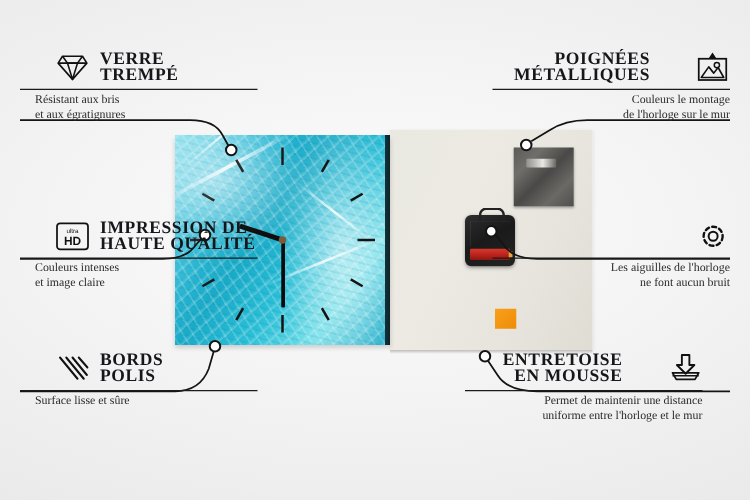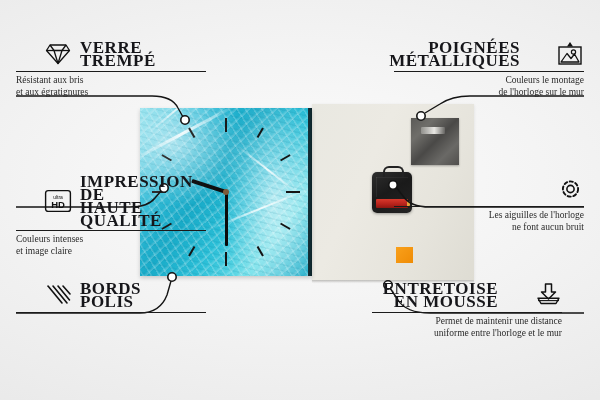--- a/index.html
+++ b/index.html
@@ -257,21 +257,21 @@
     align-items: center;
     justify-content: center;
     color: #111;
     margin-left: 28px;
   }
   .callout-icon svg { display: block; }
 
   .callout-title {
     font-family: "Liberation Serif", serif;
     font-weight: bold;
-    font-size: 17px;
+    font-size: 14px;
     line-height: 13px;
     letter-spacing: 0.5px;
     color: #16161a;
     text-transform: uppercase;
     white-space: pre-line;
   }
 
   .callout-rule {
     height: 1px;
     background: #1b1b1b;
@@ -279,20 +279,21 @@
     width: 100%;
   }
 
   .callout-desc {
     font-family: "Liberation Serif", serif;
     font-size: 9.5px;
     line-height: 11.5px;
     color: #2a2a2a;
     margin-top: 3px;
     white-space: pre-line;
+    margin-left: 12px;
   }
 
   
   #connectors {
     position: absolute;
     inset: 0;
     pointer-events: none;
   }
   #connectors path {
     fill: none;
@@ -416,20 +417,21 @@
             <line x1="8" y1="3" x2="22" y2="20"></line>
             <line x1="13" y1="3" x2="24.5" y2="17"></line>
             <line x1="18" y1="3" x2="25" y2="11"></line>
           </g>
         </svg>
       </span>
       <div class="callout-title">BORDS
 POLIS</div>
     </div>
     <div class="callout-rule"></div>
+    <div class="callout-desc">Surface lisse et sûre</div>
   </div>
 
   <div class="callout right" style="left:394px; top:40px;">
     <div class="callout-head">
       <span class="callout-icon">
         <svg width="28" height="26" viewBox="0 0 28 26">
           <path d="M14,1 L11,5.5 L17,5.5 Z" fill="#111"></path>
           <rect x="3" y="6" width="22" height="17" fill="none" stroke="#111" stroke-width="1.4"></rect>
           <path d="M5,21 L11,12.5 L15,17.5 L18.5,13 L23,21 Z" fill="none" stroke="#111" stroke-width="1.3" stroke-linejoin="round"></path>
           <circle cx="17.5" cy="11" r="2.1" fill="none" stroke="#111" stroke-width="1.2"></circle>

